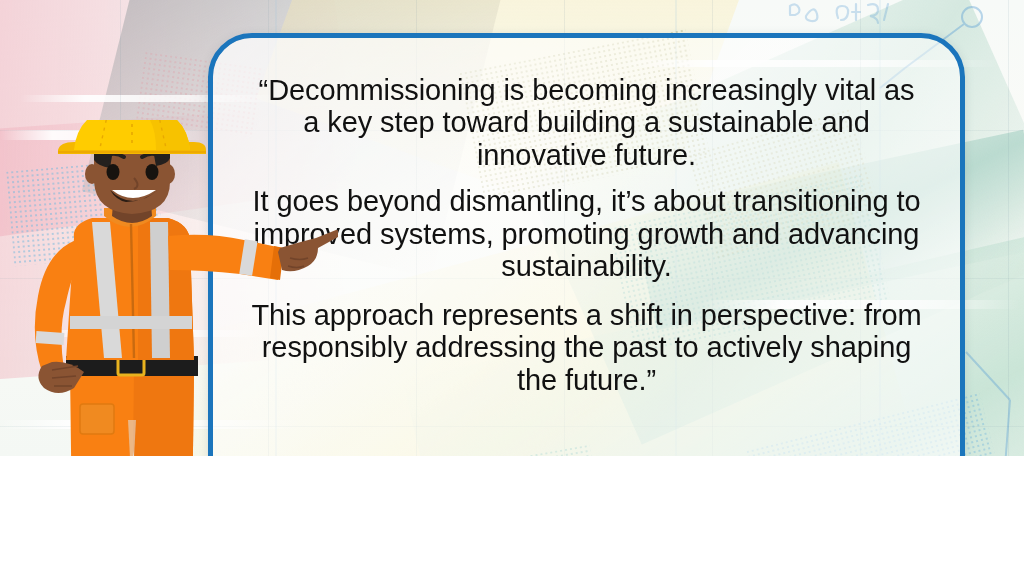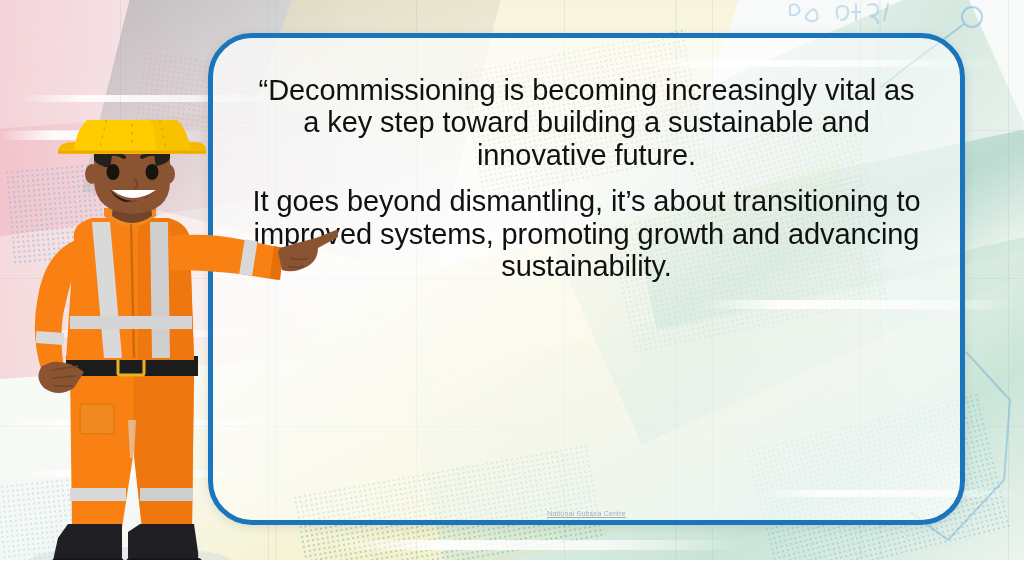--- a/index.html
+++ b/index.html
@@ -6,21 +6,21 @@
     margin: 0;
     padding: 0;
     background: #ffffff;
   }
   body {
     font-family: "Liberation Sans", sans-serif;
   }
   #slide {
     position: relative;
     width: 1024px;
-    height: 560px;
+    height: 456px;
     overflow: hidden;
     background: #fdfdfb;
   }
 
   
   .bg-layer {
     position: absolute;
     inset: 0;
     pointer-events: none;
   }
@@ -273,20 +273,21 @@
       <line x1="880" y1="0" x2="880" y2="576"></line>
       <line x1="676" y1="0" x2="676" y2="576"></line>
       <line x1="276" y1="0" x2="276" y2="576"></line>
     </g>
   </svg>
 
   <div id="quote-card">
     <div id="quote-body">
       <p class="quote-para p1">“Decommissioning is becoming increasingly vital as a key step toward building a sustainable and innovative future.</p>
       <p class="quote-para p2">It goes beyond dismantling, it’s about transitioning to improved systems, promoting growth and advancing sustainability.</p>
+      <p class="quote-para p3">This approach represents a shift in perspective: from responsibly addressing the past to actively shaping the future.”</p>
     </div>
     <div id="card-caption">National Subsea Centre</div>
   </div>
 
   <svg id="worker" viewBox="0 0 320 456" xmlns="http://www.w3.org/2000/svg">
 
     <ellipse cx="112" cy="440" rx="100" ry="13" fill="#d8dde0" opacity="0.55"></ellipse>
 
     <g>
       <path d="M52 250 L176 250 L174 408 L124 408 L116 330 L104 408 L54 408 Z" fill="#f98012"></path>

